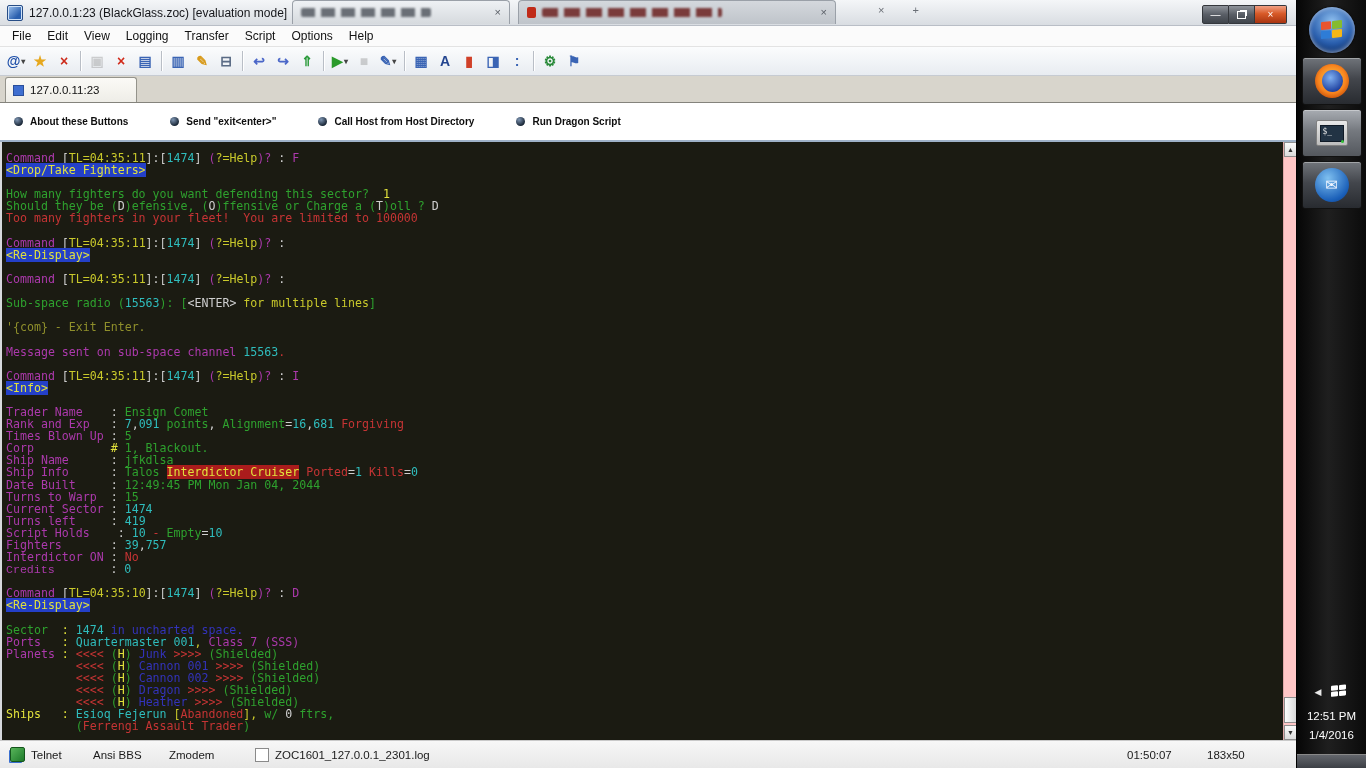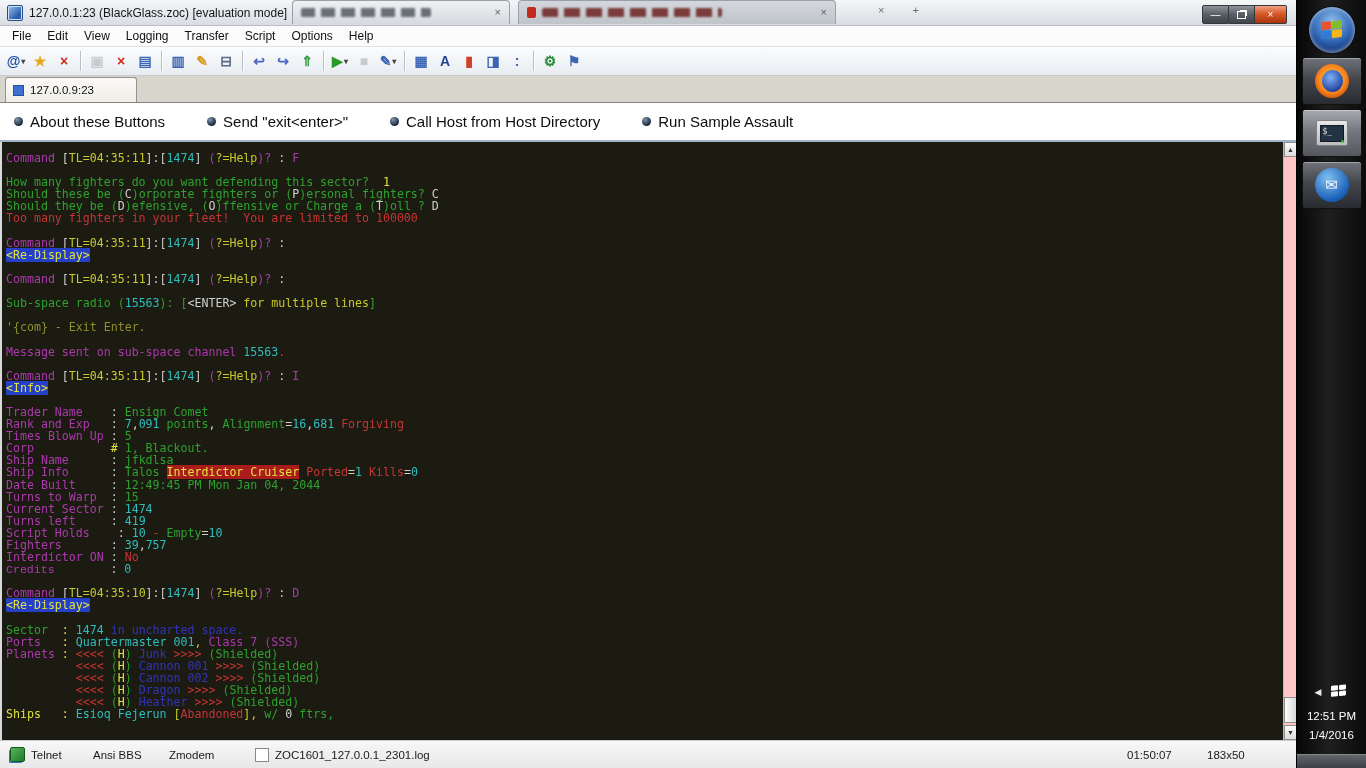--- a/index.html
+++ b/index.html
@@ -44,21 +44,21 @@
 
   
   .tabrow{height:26px;background:#d8d5cc;border-bottom:1px solid #84837c;display:flex;align-items:flex-end;padding-left:5px;flex:0 0 auto;}
   .stab{height:24px;width:116px;background:linear-gradient(#fbfaf6,#eeede7);border:1px solid #94938b;border-bottom:none;border-radius:3px 3px 0 0;display:flex;align-items:center;padding:0 7px;font-size:11.5px;color:#111;}
   .stabicon{width:9px;height:9px;background:#3f6fd0;border:1px solid #2a4f9a;margin-right:6px;flex:0 0 auto;}
 
   
   .btnbar{height:37px;background:#fff;border-bottom:2px solid #9fb2c8;display:flex;align-items:center;padding-left:14px;flex:0 0 auto;}
   .qbtn{display:flex;align-items:center;margin-right:42px;}
   .qdot{width:9px;height:9px;border-radius:50%;background:radial-gradient(circle at 35% 30%,#7e95b2,#13202f 75%);margin-right:7px;flex:0 0 auto;}
-  .qlabel{font-size:15px;font-weight:400;color:#0d0d0d;white-space:nowrap;}
+  .qlabel{font-size:10px;font-weight:700;color:#0d0d0d;white-space:nowrap;}
 
   
   .term{position:relative;flex:1 1 auto;background:#1b1b12;border-left:2px solid #d7d9dd;overflow:hidden;}
   .termtext{position:absolute;left:4px;top:10px;font-family:"DejaVu Sans Mono",monospace;font-size:11.6px;line-height:12.1px;}
   .tline{white-space:pre;height:12.1px;}
   
   .vscroll{position:absolute;right:0;top:0;bottom:0;width:13px;background:#ffc6c6;border-left:1px solid #e0a8a8;}
   .sbtn{position:absolute;left:0;width:13px;height:15px;background:linear-gradient(#fafafa,#dcdcdc);border:1px solid #8f8f8f;box-sizing:border-box;color:#333;font-size:7px;display:flex;align-items:center;justify-content:center;}
   .sbtn.up{top:0;}
   .sbtn.down{bottom:0;}
@@ -170,49 +170,49 @@
         <span class="ticon" style="color: rgb(58, 100, 180);">◨</span>
         <span class="ticon" style="color: rgb(58, 100, 180);">:</span>
         <span class="tsep"></span>
         <span class="ticon" style="color: rgb(42, 138, 58);">⚙</span>
         <span class="ticon" style="color: rgb(58, 100, 180);">⚑</span>
       </div>
 
     <div class="tabrow">
       <div class="stab">
         <span class="stabicon"></span>
-        <span>127.0.0.9:23</span>
+        <span>127.0.0.11:23</span>
       </div>
     </div>
 
     <div class="btnbar" id="btnbar">
         <div class="qbtn">
           <span class="qdot"></span>
           <span class="qlabel">About these Buttons</span>
         </div>
         <div class="qbtn">
           <span class="qdot"></span>
           <span class="qlabel">Send "exit&lt;enter&gt;"</span>
         </div>
         <div class="qbtn">
           <span class="qdot"></span>
           <span class="qlabel">Call Host from Host Directory</span>
         </div>
         <div class="qbtn">
           <span class="qdot"></span>
-          <span class="qlabel">Run Sample Assault</span>
+          <span class="qlabel">Run Dragon Script</span>
         </div>
       </div>
 
     <div class="term">
       <div class="termtext" id="termtext">
           <div class="tline"><span style="color: rgb(172, 57, 172);">Command </span><span style="color: rgb(207, 207, 207);">[</span><span style="color: rgb(201, 201, 43);">TL=04:35:11</span><span style="color: rgb(207, 207, 207);">]:[</span><span style="color: rgb(47, 189, 189);">1474</span><span style="color: rgb(207, 207, 207);">] </span><span style="color: rgb(172, 57, 172);">(</span><span style="color: rgb(201, 201, 43);">?=Help</span><span style="color: rgb(172, 57, 172);">)</span><span style="color: rgb(172, 57, 172);">?</span><span style="color: rgb(207, 207, 207);"> : </span><span style="color: rgb(172, 57, 172);">F</span></div>
+          <div class="tline"><span style="color: rgb(226, 226, 60); background-color: rgb(36, 64, 200);">&lt;Drop/Take Fighters&gt;</span></div>
           <div class="tline">&nbsp;</div>
           <div class="tline"><span style="color: rgb(46, 161, 46);">How many fighters do you want defending this sector?  </span><span style="color: rgb(226, 226, 60);">1</span></div>
-          <div class="tline"><span style="color: rgb(46, 161, 46);">Should these be (</span><span style="color: rgb(207, 207, 207);">C</span><span style="color: rgb(46, 161, 46);">)orporate fighters or (</span><span style="color: rgb(207, 207, 207);">P</span><span style="color: rgb(46, 161, 46);">)ersonal fighters? </span><span style="color: rgb(207, 207, 207);">C</span></div>
           <div class="tline"><span style="color: rgb(46, 161, 46);">Should they be (</span><span style="color: rgb(207, 207, 207);">D</span><span style="color: rgb(46, 161, 46);">)efensive, (</span><span style="color: rgb(207, 207, 207);">O</span><span style="color: rgb(46, 161, 46);">)ffensive or Charge a (</span><span style="color: rgb(207, 207, 207);">T</span><span style="color: rgb(46, 161, 46);">)oll ? </span><span style="color: rgb(207, 207, 207);">D</span></div>
           <div class="tline"><span style="color: rgb(197, 52, 52);">Too many fighters in your fleet!  You are limited to 100000</span></div>
           <div class="tline">&nbsp;</div>
           <div class="tline"><span style="color: rgb(172, 57, 172);">Command </span><span style="color: rgb(207, 207, 207);">[</span><span style="color: rgb(201, 201, 43);">TL=04:35:11</span><span style="color: rgb(207, 207, 207);">]:[</span><span style="color: rgb(47, 189, 189);">1474</span><span style="color: rgb(207, 207, 207);">] </span><span style="color: rgb(172, 57, 172);">(</span><span style="color: rgb(201, 201, 43);">?=Help</span><span style="color: rgb(172, 57, 172);">)</span><span style="color: rgb(172, 57, 172);">?</span><span style="color: rgb(207, 207, 207);"> :</span></div>
           <div class="tline"><span style="color: rgb(226, 226, 60); background-color: rgb(36, 64, 200);">&lt;Re-Display&gt;</span></div>
           <div class="tline">&nbsp;</div>
           <div class="tline"><span style="color: rgb(172, 57, 172);">Command </span><span style="color: rgb(207, 207, 207);">[</span><span style="color: rgb(201, 201, 43);">TL=04:35:11</span><span style="color: rgb(207, 207, 207);">]:[</span><span style="color: rgb(47, 189, 189);">1474</span><span style="color: rgb(207, 207, 207);">] </span><span style="color: rgb(172, 57, 172);">(</span><span style="color: rgb(201, 201, 43);">?=Help</span><span style="color: rgb(172, 57, 172);">)</span><span style="color: rgb(172, 57, 172);">?</span><span style="color: rgb(207, 207, 207);"> :</span></div>
           <div class="tline">&nbsp;</div>
           <div class="tline"><span style="color: rgb(46, 161, 46);">Sub-space radio (</span><span style="color: rgb(47, 189, 189);">15563</span><span style="color: rgb(46, 161, 46);">): [</span><span style="color: rgb(207, 207, 207);">&lt;ENTER&gt;</span><span style="color: rgb(46, 161, 46);"> </span><span style="color: rgb(201, 201, 43);">for multiple lines</span><span style="color: rgb(46, 161, 46);">]</span></div>
           <div class="tline">&nbsp;</div>
@@ -242,20 +242,21 @@
           <div class="tline"><span style="color: rgb(226, 226, 60); background-color: rgb(36, 64, 200);">&lt;Re-Display&gt;</span></div>
           <div class="tline">&nbsp;</div>
           <div class="tline"><span style="color: rgb(46, 161, 46);">Sector  </span><span style="color: rgb(226, 226, 60);">: </span><span style="color: rgb(47, 189, 189);">1474</span><span style="color: rgb(51, 51, 187);"> in uncharted space.</span></div>
           <div class="tline"><span style="color: rgb(172, 57, 172);">Ports   </span><span style="color: rgb(226, 226, 60);">: </span><span style="color: rgb(47, 189, 189);">Quartermaster 001</span><span style="color: rgb(201, 201, 43);">, </span><span style="color: rgb(172, 57, 172);">Class 7 (SSS)</span></div>
           <div class="tline"><span style="color: rgb(172, 57, 172);">Planets </span><span style="color: rgb(226, 226, 60);">: </span><span style="color: rgb(197, 52, 52);">&lt;&lt;&lt;&lt; </span><span style="color: rgb(46, 161, 46);">(</span><span style="color: rgb(226, 226, 60);">H</span><span style="color: rgb(46, 161, 46);">) </span><span style="color: rgb(51, 51, 187);">Junk</span><span style="color: rgb(197, 52, 52);"> &gt;&gt;&gt;&gt; </span><span style="color: rgb(46, 161, 46);">(Shielded)</span></div>
           <div class="tline"><span style="color: rgb(207, 207, 207);">          </span><span style="color: rgb(197, 52, 52);">&lt;&lt;&lt;&lt; </span><span style="color: rgb(46, 161, 46);">(</span><span style="color: rgb(226, 226, 60);">H</span><span style="color: rgb(46, 161, 46);">) </span><span style="color: rgb(51, 51, 187);">Cannon 001</span><span style="color: rgb(197, 52, 52);"> &gt;&gt;&gt;&gt; </span><span style="color: rgb(46, 161, 46);">(Shielded)</span></div>
           <div class="tline"><span style="color: rgb(207, 207, 207);">          </span><span style="color: rgb(197, 52, 52);">&lt;&lt;&lt;&lt; </span><span style="color: rgb(46, 161, 46);">(</span><span style="color: rgb(226, 226, 60);">H</span><span style="color: rgb(46, 161, 46);">) </span><span style="color: rgb(51, 51, 187);">Cannon 002</span><span style="color: rgb(197, 52, 52);"> &gt;&gt;&gt;&gt; </span><span style="color: rgb(46, 161, 46);">(Shielded)</span></div>
           <div class="tline"><span style="color: rgb(207, 207, 207);">          </span><span style="color: rgb(197, 52, 52);">&lt;&lt;&lt;&lt; </span><span style="color: rgb(46, 161, 46);">(</span><span style="color: rgb(226, 226, 60);">H</span><span style="color: rgb(46, 161, 46);">) </span><span style="color: rgb(51, 51, 187);">Dragon</span><span style="color: rgb(197, 52, 52);"> &gt;&gt;&gt;&gt; </span><span style="color: rgb(46, 161, 46);">(Shielded)</span></div>
           <div class="tline"><span style="color: rgb(207, 207, 207);">          </span><span style="color: rgb(197, 52, 52);">&lt;&lt;&lt;&lt; </span><span style="color: rgb(46, 161, 46);">(</span><span style="color: rgb(226, 226, 60);">H</span><span style="color: rgb(46, 161, 46);">) </span><span style="color: rgb(51, 51, 187);">Heather</span><span style="color: rgb(197, 52, 52);"> &gt;&gt;&gt;&gt; </span><span style="color: rgb(46, 161, 46);">(Shielded)</span></div>
           <div class="tline"><span style="color: rgb(226, 226, 60);">Ships   </span><span style="color: rgb(226, 226, 60);">: </span><span style="color: rgb(47, 189, 189);">Esioq Fejerun </span><span style="color: rgb(201, 201, 43);">[</span><span style="color: rgb(197, 52, 52);">Abandoned</span><span style="color: rgb(201, 201, 43);">]</span><span style="color: rgb(201, 201, 43);">, </span><span style="color: rgb(46, 161, 46);">w/ </span><span style="color: rgb(207, 207, 207);">0</span><span style="color: rgb(46, 161, 46);"> ftrs,</span></div>
+          <div class="tline"><span style="color: rgb(46, 161, 46);">          (</span><span style="color: rgb(197, 52, 52);">Ferrengi Assault Trader</span><span style="color: rgb(46, 161, 46);">)</span></div>
         </div>
       <div class="vscroll">
         <div class="sbtn up">▲</div>
         <div class="sthumb"></div>
         <div class="sbtn down">▼</div>
       </div>
     </div>
 
     <div class="statusbar">
       <span class="tnicon"></span>

